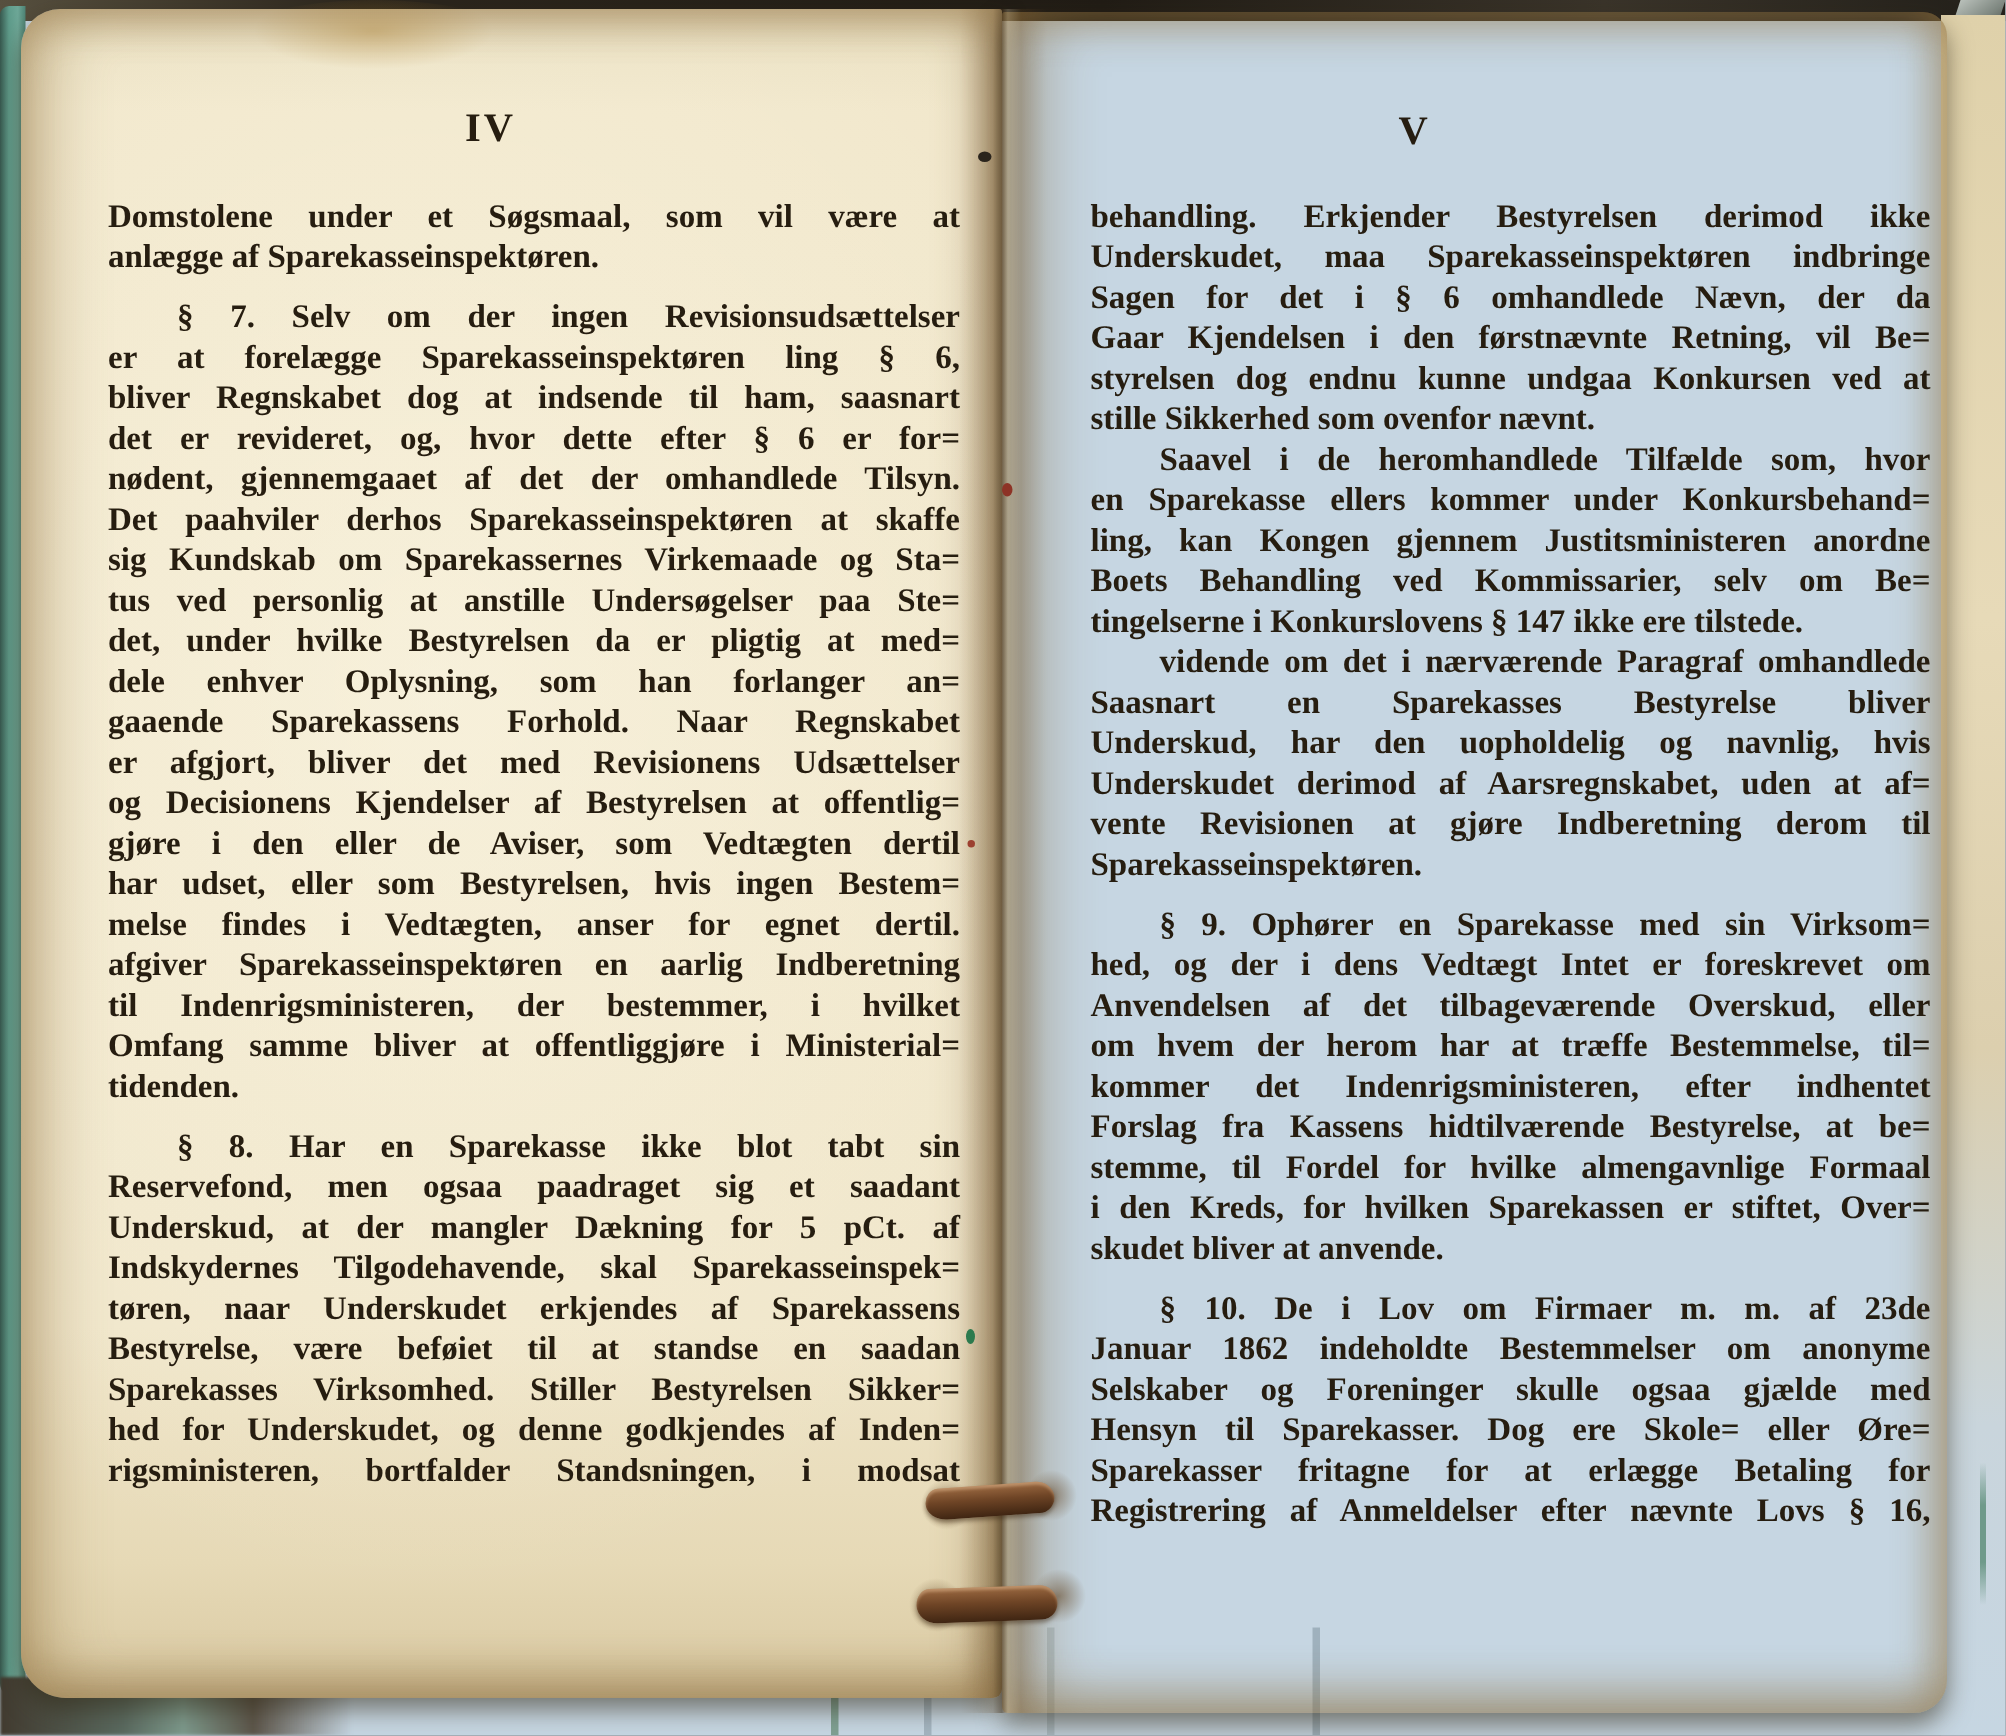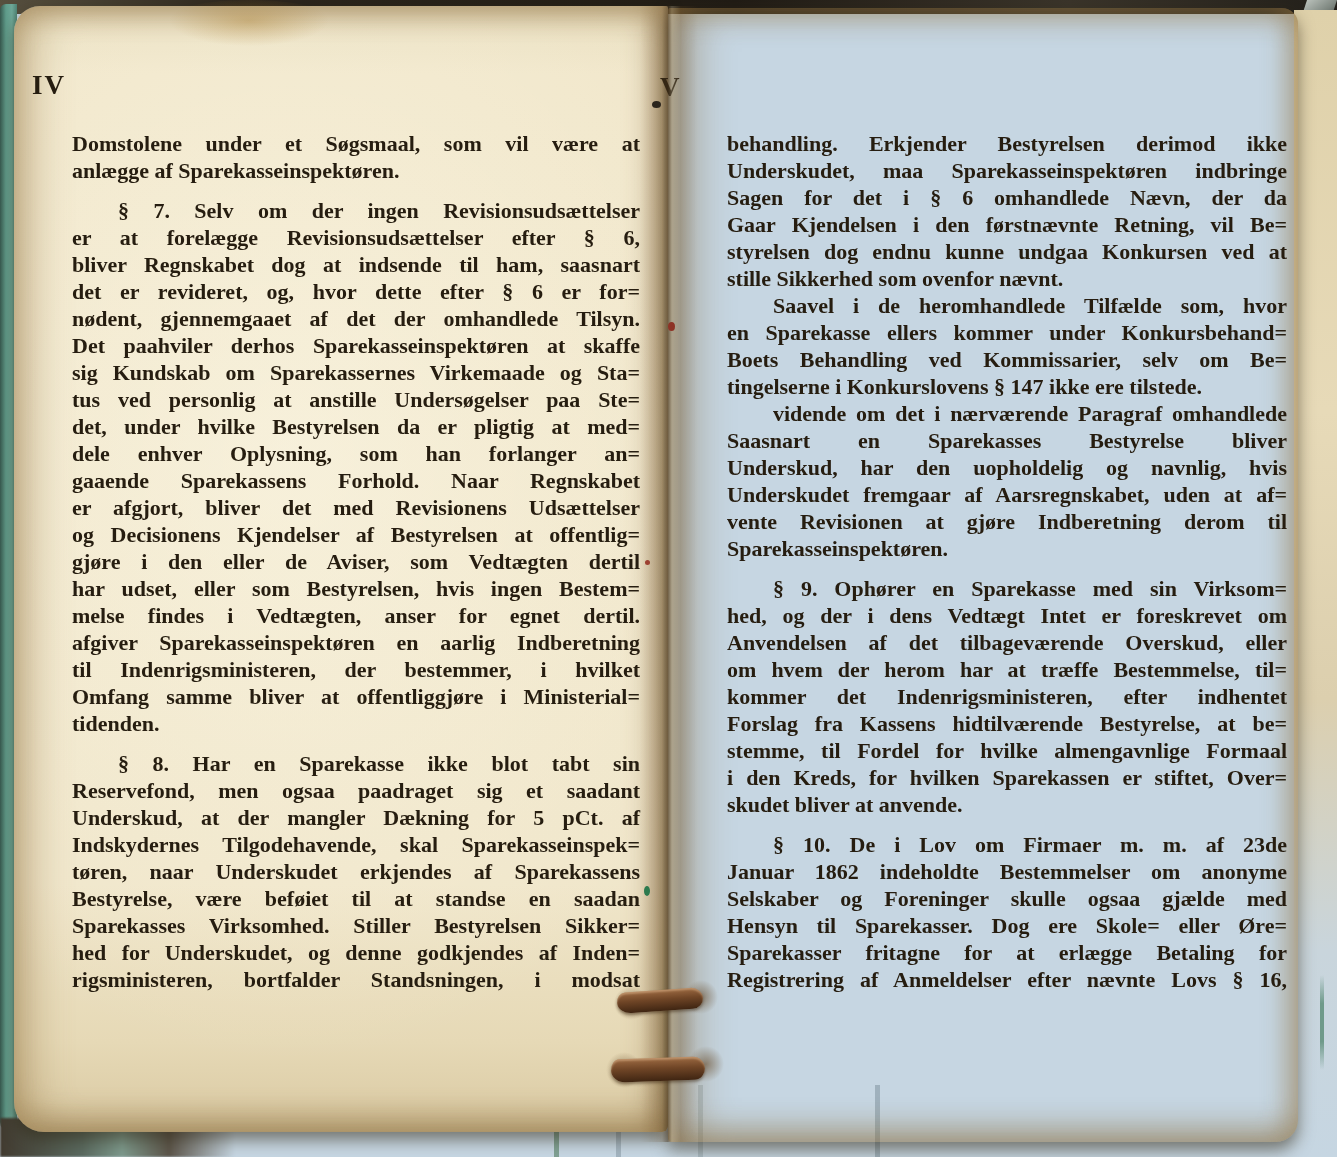--- a/index.html
+++ b/index.html
@@ -107,21 +107,21 @@
     position:absolute; background:linear-gradient(180deg,#9c6a42 0%,#6f4526 45%,#3f2512 100%);
     border-radius:10px 14px 12px 16px / 55% 60% 55% 60%;
     box-shadow:0 2px 3px rgba(60,40,20,.5), inset 0 2px 2px rgba(255,220,180,.35);
   }
   .stitch1{left:617px; top:990px; width:86px; height:21px; transform:rotate(-4deg);}
   .stitch2{left:611px; top:1058px; width:94px; height:23px; transform:rotate(-2deg);}
 
   
   .page-number{
     position:absolute; top:64px; left:0; width:100%;
-    text-align:left; font-size:27px; font-weight:700; letter-spacing:2px; color:var(--ink);margin-left:32px;
+    text-align:center; font-size:27px; font-weight:700; letter-spacing:2px; color:var(--ink);
   }
   .page-left  .page-number{left:-14px;}
   .page-right .page-number{left:-40px;}
   .text-col{
     position:absolute; color:var(--ink);
     font-size:22px; font-weight:700; line-height:27px;
   }
   .page-left  .text-col{left:58px; top:124px; width:568px;}
   .page-right .text-col{left:59px; top:122px; width:560px;}
   .para{margin:0;}
@@ -148,21 +148,21 @@
   <div class="page page-left">
     <div class="stain"></div>
     <div class="page-number">IV</div>
     <div class="text-col">
         <div class="para">
           <div class="line">Domstolene under et Søgsmaal, som vil være at</div>
           <div class="line end">anlægge af Sparekasseinspektøren.</div>
         </div>
         <div class="para spaced indent">
           <div class="line">§ 7.  Selv om der ingen Revisionsudsættelser</div>
-          <div class="line">er at forelægge Revisionsudsættelser efter § 6,</div>
+          <div class="line">er at forelægge Sparekasseinspektøren ling § 6,</div>
           <div class="line">bliver Regnskabet dog at indsende til ham, saasnart</div>
           <div class="line">det er revideret, og, hvor dette efter § 6 er for=</div>
           <div class="line">nødent, gjennemgaaet af det der omhandlede Tilsyn.</div>
           <div class="line">Det paahviler derhos Sparekasseinspektøren at skaffe</div>
           <div class="line">sig Kundskab om Sparekassernes Virkemaade og Sta=</div>
           <div class="line">tus ved personlig at anstille Undersøgelser paa Ste=</div>
           <div class="line">det, under hvilke Bestyrelsen da er pligtig at med=</div>
           <div class="line">dele enhver Oplysning, som han forlanger an=</div>
           <div class="line">gaaende Sparekassens Forhold.  Naar Regnskabet</div>
           <div class="line">er afgjort, bliver det med Revisionens Udsættelser</div>
@@ -196,28 +196,29 @@
           <div class="line">behandling.  Erkjender Bestyrelsen derimod ikke</div>
           <div class="line">Underskudet, maa Sparekasseinspektøren indbringe</div>
           <div class="line">Sagen for det i § 6 omhandlede Nævn, der da</div>
           <div class="line">Gaar Kjendelsen i den førstnævnte Retning, vil Be=</div>
           <div class="line">styrelsen dog endnu kunne undgaa Konkursen ved at</div>
           <div class="line end">stille Sikkerhed som ovenfor nævnt.</div>
         </div>
         <div class="para indent">
           <div class="line">Saavel i de heromhandlede Tilfælde som, hvor</div>
           <div class="line">en Sparekasse ellers kommer under Konkursbehand=</div>
+          <div class="line">ling, kan Kongen gjennem Justitsministeren anordne</div>
           <div class="line">Boets Behandling ved Kommissarier, selv om Be=</div>
           <div class="line end">tingelserne i Konkurslovens § 147 ikke ere tilstede.</div>
         </div>
         <div class="para indent">
           <div class="line">vidende om det i nærværende Paragraf omhandlede</div>
           <div class="line">Saasnart en Sparekasses Bestyrelse bliver</div>
           <div class="line">Underskud, har den uopholdelig og navnlig, hvis</div>
-          <div class="line">Underskudet fremgaar af Aarsregnskabet, uden at af=</div>
+          <div class="line">Underskudet derimod af Aarsregnskabet, uden at af=</div>
           <div class="line">vente Revisionen at gjøre Indberetning derom til</div>
           <div class="line end">Sparekasseinspektøren.</div>
         </div>
         <div class="para spaced indent">
           <div class="line">§ 9.  Ophører en Sparekasse med sin Virksom=</div>
           <div class="line">hed, og der i dens Vedtægt Intet er foreskrevet om</div>
           <div class="line">Anvendelsen af det tilbageværende Overskud, eller</div>
           <div class="line">om hvem der herom har at træffe Bestemmelse, til=</div>
           <div class="line">kommer det Indenrigsministeren, efter indhentet</div>
           <div class="line">Forslag fra Kassens hidtilværende Bestyrelse, at be=</div>

